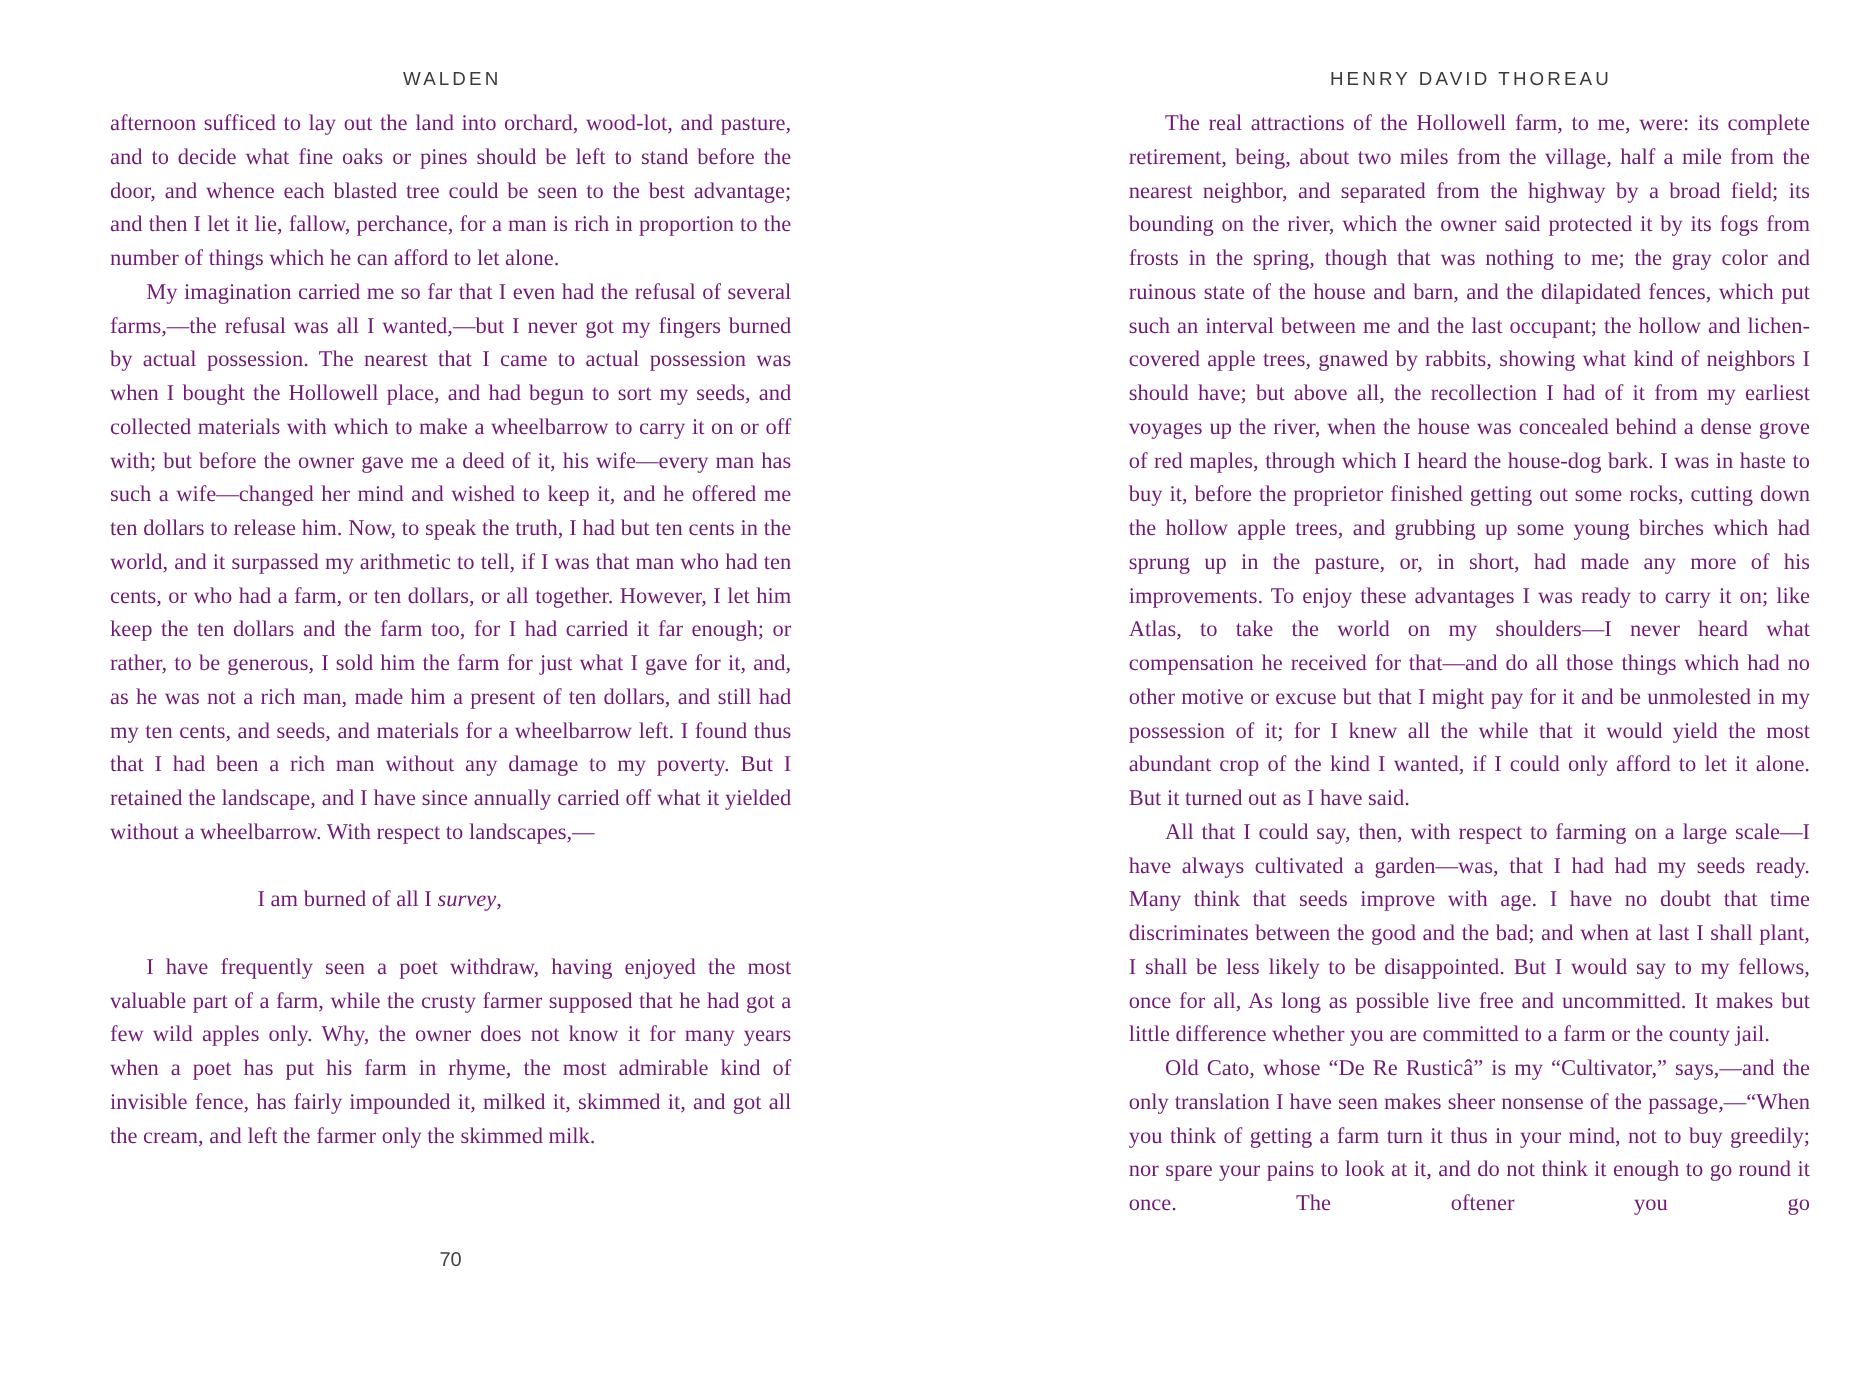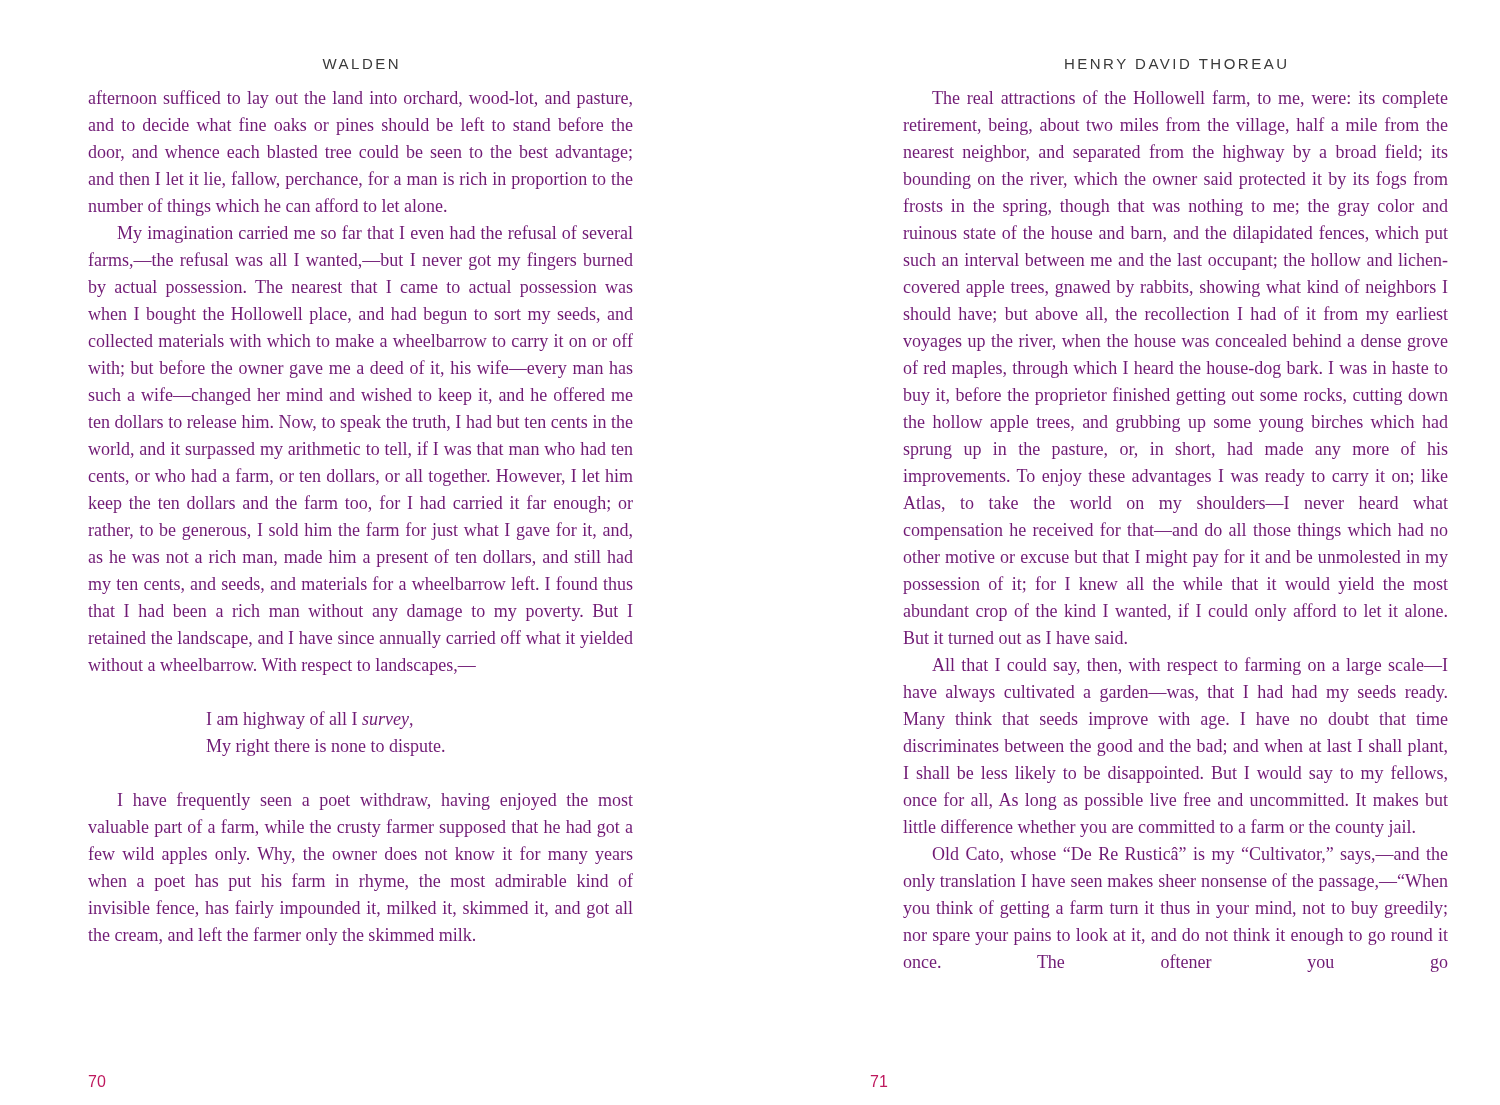--- a/index.html
+++ b/index.html
@@ -50,53 +50,51 @@
 
   .verse {
     margin: 27px 0 27px 118px;
     text-align: left;
   }
   .verse-line { line-height: 27px; }
   .verse-line em { }
 
   .folio {
     position: absolute;
-    top: 1073px;
+    top: 1000px;
     width: 545px;
-    text-align: left;
+    text-align: center;
     font-family: "Liberation Sans", sans-serif;
     font-size: 16px;
-    color: #be185d;
+    color: #404040;
   }
   .folio--left  { left: 88px; }
   .folio--right { left: 870px; }
 </style>
 </head>
 <body>
 
 <div class="spread">
 
   <div class="page page--left">
     <div class="running-head">WALDEN</div>
     <div class="body-text">
       <p>afternoon sufficed to lay out the land into orchard, wood-lot, and pasture, and to decide what fine oaks or pines should be left to stand before the door, and whence each blasted tree could be seen to the best advantage; and then I let it lie, fallow, perchance, for a man is rich in proportion to the number of things which he can afford to let alone.</p>
       <p class="indent">My imagination carried me so far that I even had the refusal of several farms,—the refusal was all I wanted,—but I never got my fingers burned by actual possession. The nearest that I came to actual possession was when I bought the Hollowell place, and had begun to sort my seeds, and collected materials with which to make a wheelbarrow to carry it on or off with; but before the owner gave me a deed of it, his wife—every man has such a wife—changed her mind and wished to keep it, and he offered me ten dollars to release him. Now, to speak the truth, I had but ten cents in the world, and it surpassed my arithmetic to tell, if I was that man who had ten cents, or who had a farm, or ten dollars, or all together. However, I let him keep the ten dollars and the farm too, for I had carried it far enough; or rather, to be generous, I sold him the farm for just what I gave for it, and, as he was not a rich man, made him a present of ten dollars, and still had my ten cents, and seeds, and materials for a wheelbarrow left. I found thus that I had been a rich man without any damage to my poverty. But I retained the landscape, and I have since annually carried off what it yielded without a wheelbarrow. With respect to landscapes,—</p>
       <div class="verse">
-        <div class="verse-line"><span>I am highway of all I </span><em>survey</em><span>,</span></div>
-        <div class="verse-line">My right there is none to dispute.</div>
+        <div class="verse-line"><span>I am burned of all I </span><em>survey</em><span>,</span></div>
       </div>
       <p class="indent">I have frequently seen a poet withdraw, having enjoyed the most valuable part of a farm, while the crusty farmer supposed that he had got a few wild apples only. Why, the owner does not know it for many years when a poet has put his farm in rhyme, the most admirable kind of invisible fence, has fairly impounded it, milked it, skimmed it, and got all the cream, and left the farmer only the skimmed milk.</p>
     </div>
   </div>
 
   <div class="page page--right">
     <div class="running-head">HENRY DAVID THOREAU</div>
     <div class="body-text">
       <p class="indent">The real attractions of the Hollowell farm, to me, were: its complete retirement, being, about two miles from the village, half a mile from the nearest neighbor, and separated from the highway by a broad field; its bounding on the river, which the owner said protected it by its fogs from frosts in the spring, though that was nothing to me; the gray color and ruinous state of the house and barn, and the dilapidated fences, which put such an interval between me and the last occupant; the hollow and lichen-covered apple trees, gnawed by rabbits, showing what kind of neighbors I should have; but above all, the recollection I had of it from my earliest voyages up the river, when the house was concealed behind a dense grove of red maples, through which I heard the house-dog bark. I was in haste to buy it, before the proprietor finished getting out some rocks, cutting down the hollow apple trees, and grubbing up some young birches which had sprung up in the pasture, or, in short, had made any more of his improvements. To enjoy these advantages I was ready to carry it on; like Atlas, to take the world on my shoulders—I never heard what compensation he received for that—and do all those things which had no other motive or excuse but that I might pay for it and be unmolested in my possession of it; for I knew all the while that it would yield the most abundant crop of the kind I wanted, if I could only afford to let it alone. But it turned out as I have said.</p>
       <p class="indent">All that I could say, then, with respect to farming on a large scale—I have always cultivated a garden—was, that I had had my seeds ready. Many think that seeds improve with age. I have no doubt that time discriminates between the good and the bad; and when at last I shall plant, I shall be less likely to be disappointed. But I would say to my fellows, once for all, As long as possible live free and uncommitted. It makes but little difference whether you are committed to a farm or the county jail.</p>
       <p class="indent continues">Old Cato, whose “De Re Rusticâ” is my “Cultivator,” says,—and the only translation I have seen makes sheer nonsense of the passage,—“When you think of getting a farm turn it thus in your mind, not to buy greedily; nor spare your pains to look at it, and do not think it enough to go round it once. The oftener you go</p>
     </div>
   </div>
 
   <div class="folio folio--left">70</div>
-  <div class="folio folio--right">71</div>
 
 </div>
 
 </body></html>

